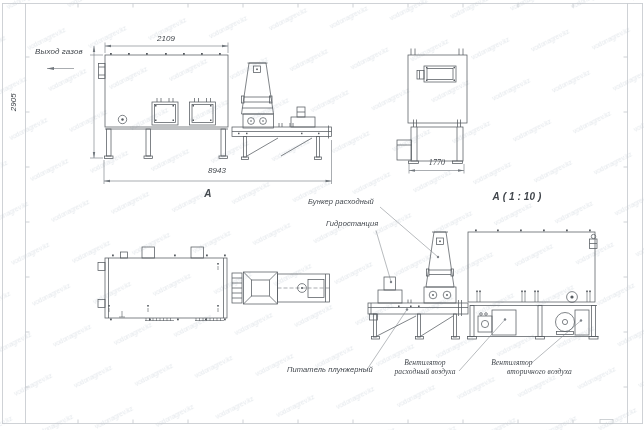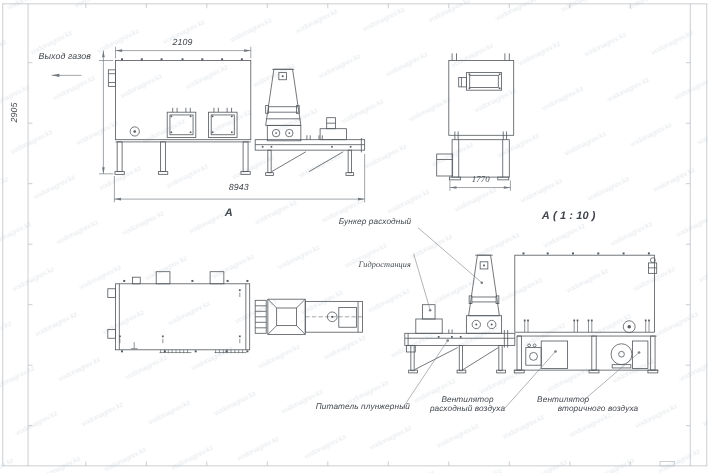--- a/index.html
+++ b/index.html
@@ -7,21 +7,21 @@
     position:relative;width:644px;height:430px;background:#ffffff;overflow:hidden;
     font-family:"Liberation Sans",sans-serif;
   }
   #sheet svg{position:absolute;left:0;top:0;}
   .lbl{
     position:absolute;color:#41464c;font-style:italic;font-size:7.5px;
     line-height:8.5px;white-space:nowrap;letter-spacing:0.1px;
   }
   .dim{font-size:8px;text-align:center;}
   .viewlbl{font-size:10px;text-align:center;font-weight:bold;}
-  .ctr{text-align:center;}
+  .ctr{text-align:center;font-family:Liberation Serif, serif;}
   .rot{transform:rotate(-90deg);transform-origin:center center;}
 </style>
 </head>
 <body>
 
 <div id="sheet">
 
 <svg width="644" height="430" viewBox="0 0 644 430">
   <defs>
     <pattern id="wm" width="112" height="46" patternUnits="userSpaceOnUse" patternTransform="rotate(-27)">
@@ -458,21 +458,21 @@
   <div class="lbl dim" style="left:197px;top:167px;width:40px;">8943</div>
 
   <div class="lbl viewlbl" style="left:198px;top:190px;width:20px;">А</div>
 
   <div class="lbl dim" style="left:417px;top:159px;width:40px;font-family:Liberation Serif, serif;">1770</div>
 
   <div class="lbl viewlbl" style="left:477px;top:193px;width:80px;">А ( 1 : 10 )</div>
 
   <div class="lbl" style="left:308px;top:198px;">Бункер расходный</div>
 
-  <div class="lbl" style="left:326px;top:237px;font-family:Liberation Serif, serif;">Гидростанция</div>
+  <div class="lbl" style="left:326px;top:220px;">Гидростанция</div>
 
   <div class="lbl" style="left:287px;top:366px;text-align:center;">Питатель плунжерный</div>
 
   <div class="lbl ctr" style="left:383px;top:359px;width:84px;">
     <span style="display:block;">Вентилятор</span>
     <span style="display:block;">расходный воздуха</span>
   </div>
 
   <div class="lbl ctr" style="left:470px;top:359px;width:84px;">
     <span style="display:block;">Вентилятор</span>

